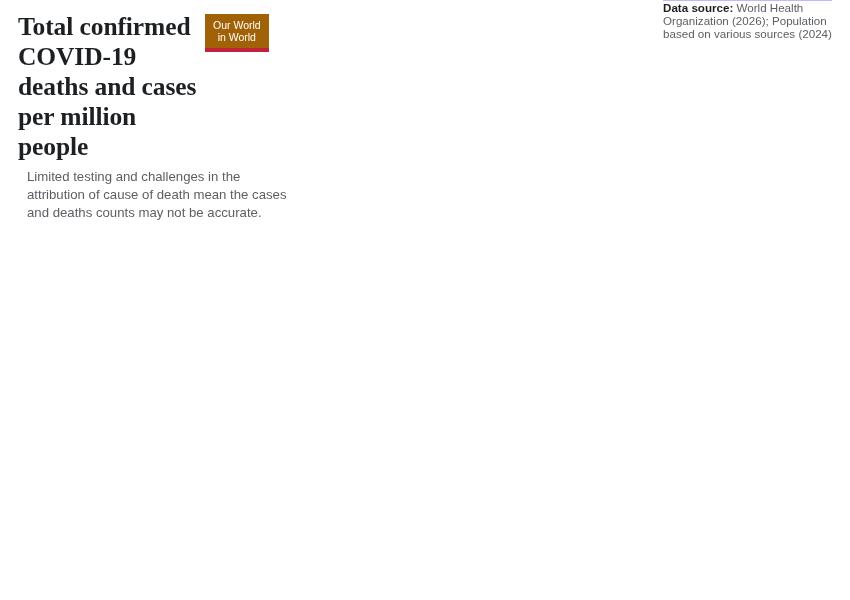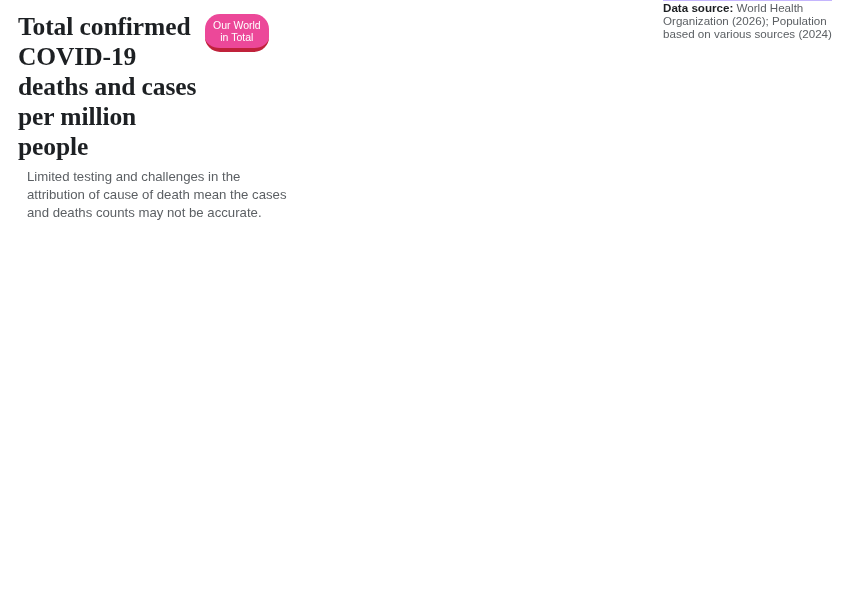--- a/index.html
+++ b/index.html
@@ -43,29 +43,28 @@
     color: #5b5f63;
     margin: 6px 0 0 9px;
     max-width: 716px;
   }
   .owid-logo {
     position: absolute;
     top: 14px;
     right: 18px;
     width: 64px;
     height: 38px;
-    background: #ec4899;
+    background: #a16207;
     color: #ffffff;
     font-size: 10.5px;
     line-height: 12px;
     text-align: center;
     padding-top: 5px;
     box-sizing: border-box;
     border-bottom: 4px solid #c0223b;
-    border-radius: 15px;
   }
   .owid-logo span {
     display: block;
   }
   
   .plot-area {
     flex: 1 1 auto;
     position: relative;
     margin-top: 10px;
   }
@@ -96,21 +95,21 @@
 </head>
 <body>
 
 <div class="page">
 
   <div class="header">
     <h1 class="chart-title">Total confirmed COVID-19 deaths and cases per million people</h1>
     <p class="chart-subtitle">Limited testing and challenges in the attribution of cause of death mean the cases and deaths counts may not be accurate.</p>
     <div class="owid-logo">
       <span>Our World</span>
-      <span>in Total</span>
+      <span>in World</span>
     </div>
   </div>
 
   <div class="plot-area">
     <svg class="plot-svg" viewBox="0 0 814 450" preserveAspectRatio="none" aria-hidden="true">
       
     </svg>
   </div>
 
   <div class="footer">

